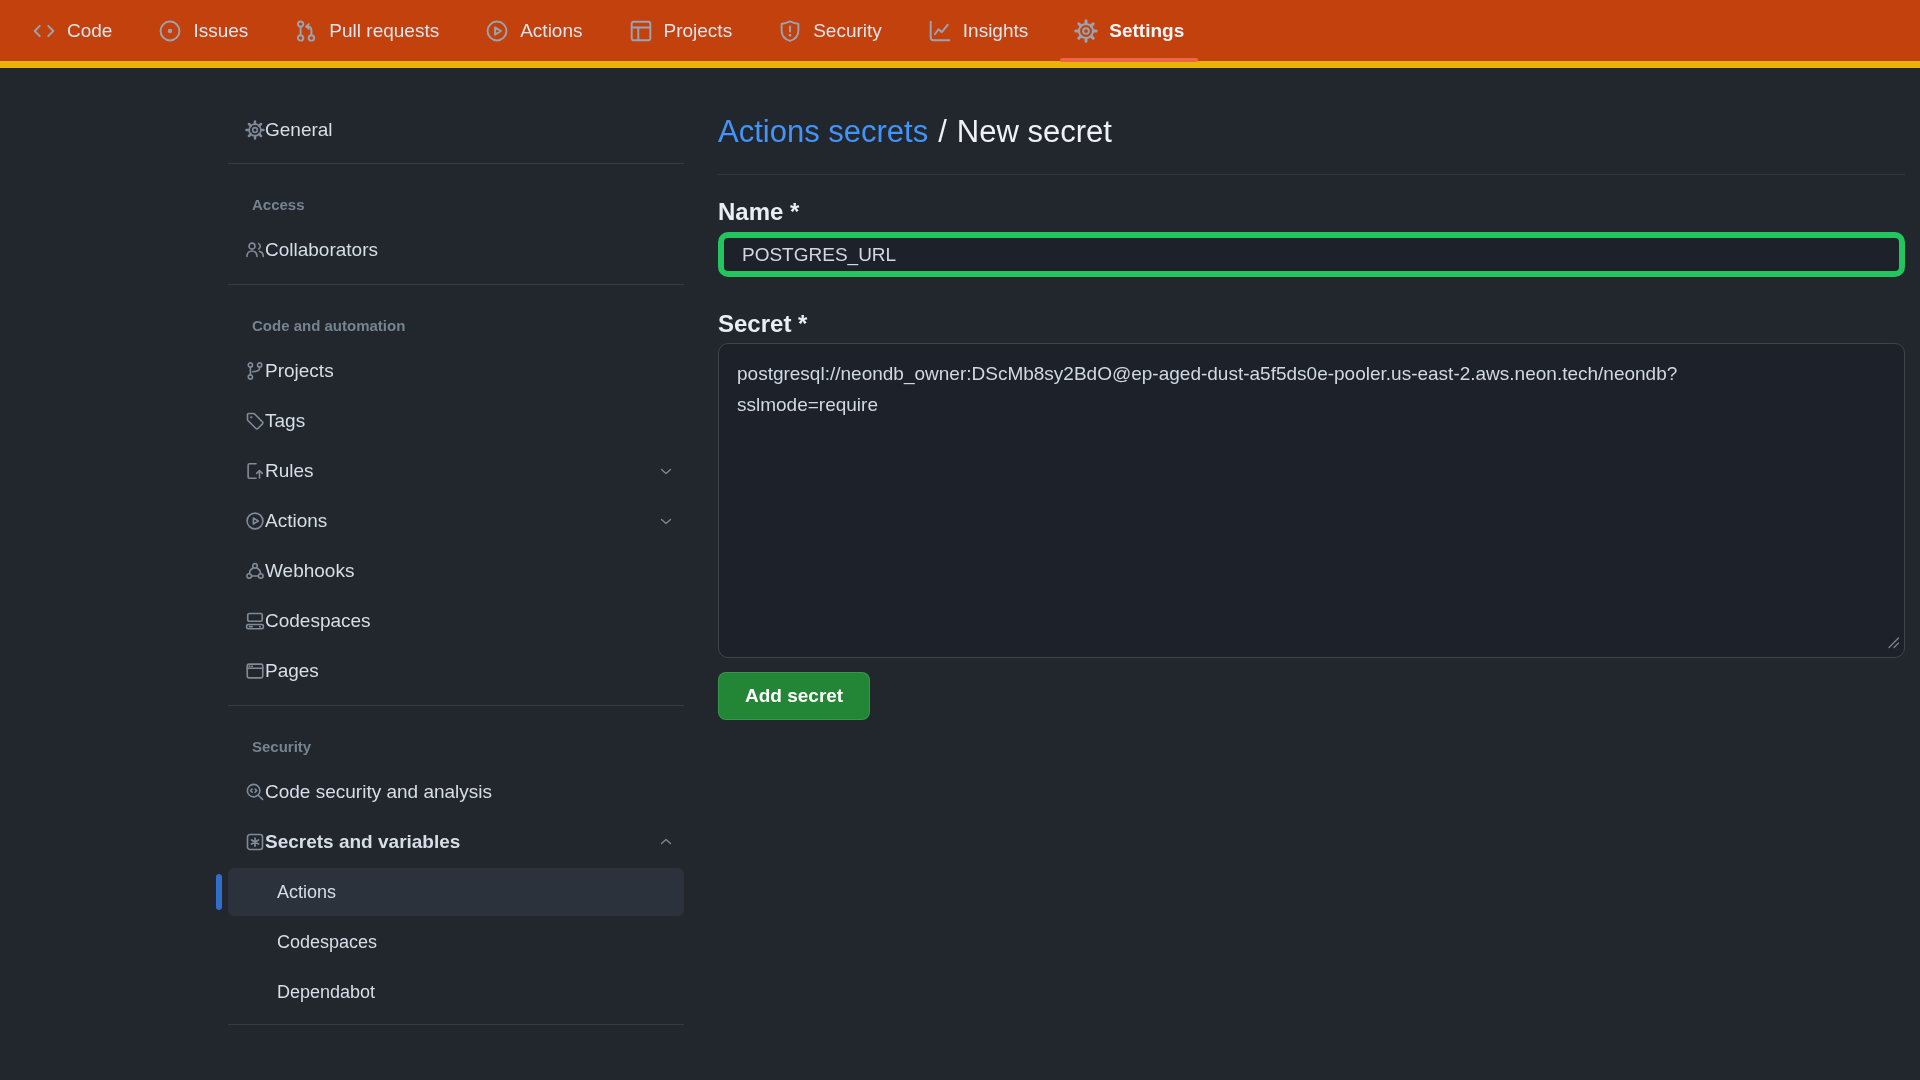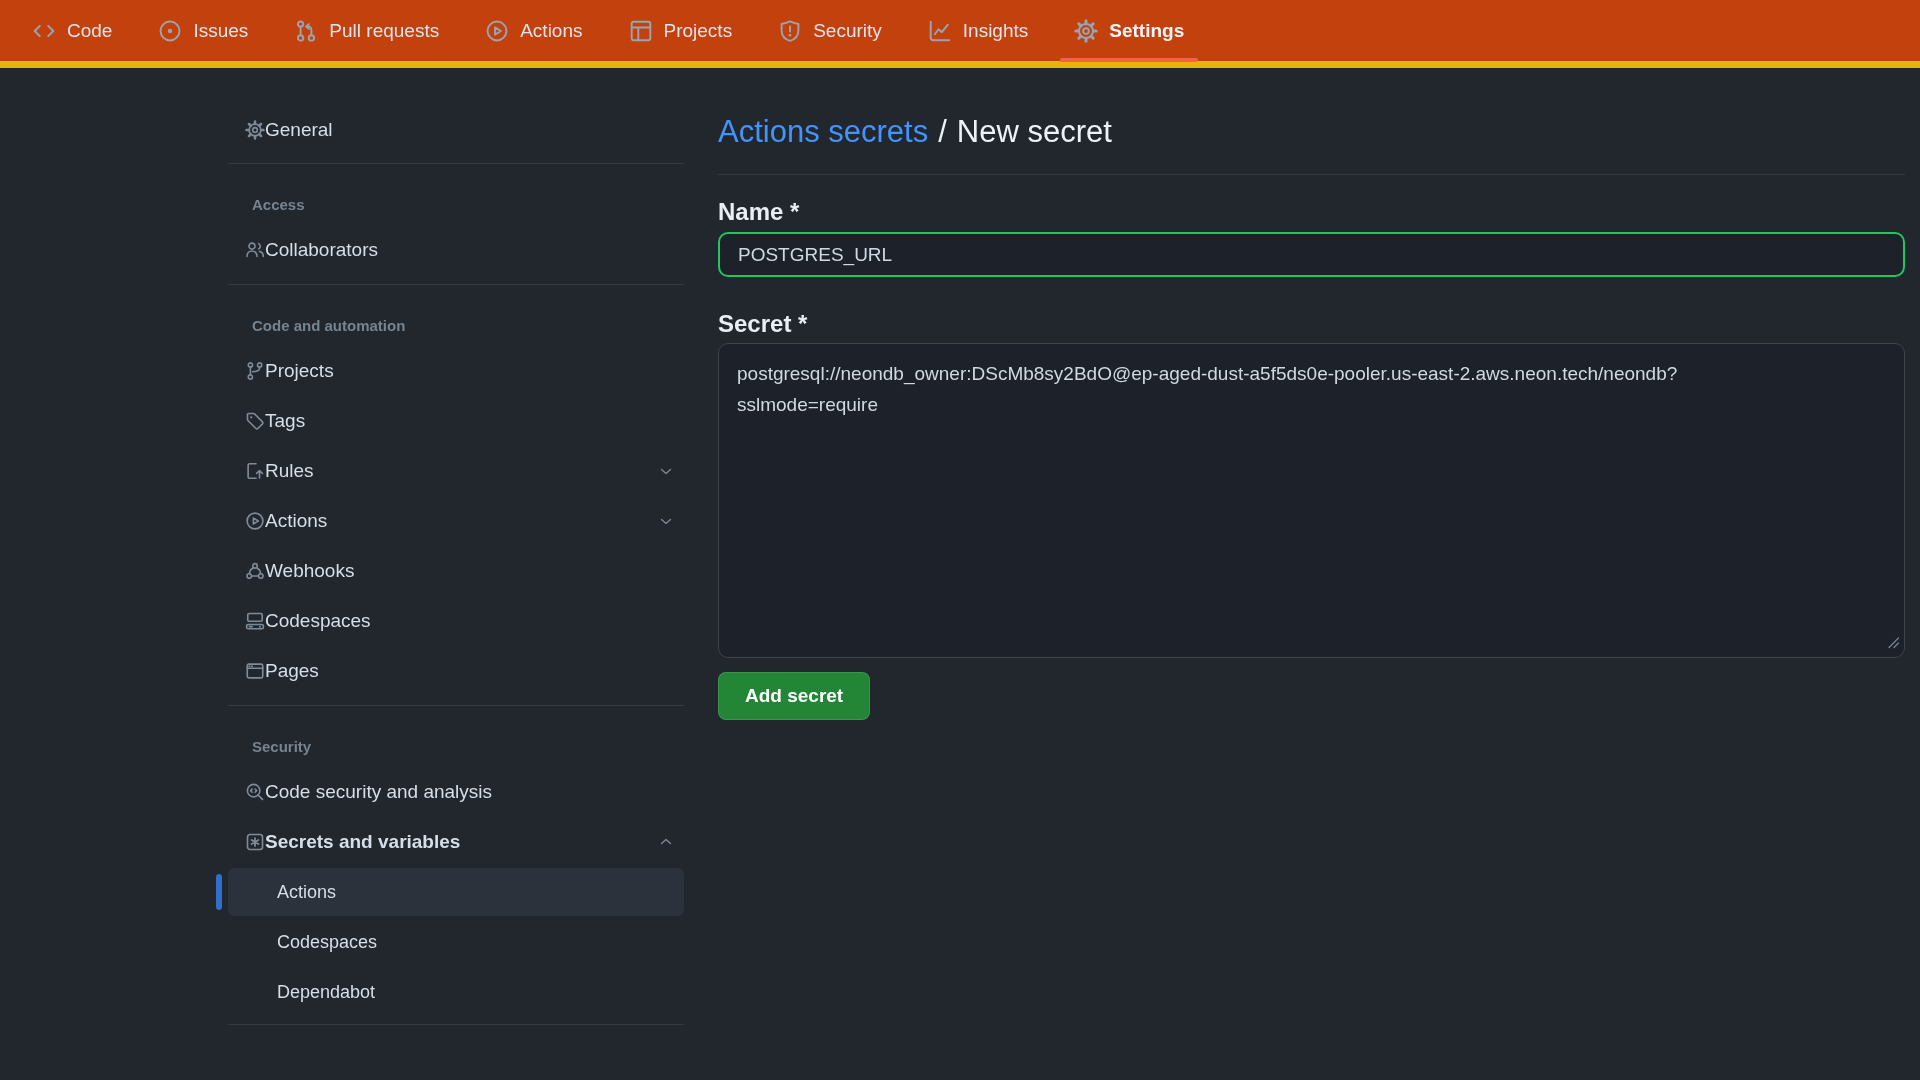--- a/index.html
+++ b/index.html
@@ -62,21 +62,21 @@
   
   .content { margin-left:20px; width:1187px; }
   .page-heading { margin-top:44px; font-size:31px; font-weight:400; line-height:40px; color:#eef2f7; }
   .page-heading a { color:#4493f8; text-decoration:none; cursor:pointer; }
   .page-heading .sep { margin:0 10px; color:#eef2f7; }
   .heading-divider { border:none; border-top:1px solid #303843; margin-top:22px; }
   .field-label { margin-top:24px; font-size:24px; font-weight:700; color:#e9eef4; line-height:26px; }
   .field-label.secret { margin-top:34px; }
   .name-input {
     margin-top:7px; width:100%; height:45px; background:#1d222a;
-    border:2px solid #22c55e; border-radius:10px; padding:0 18px;
+    border:6px solid #22c55e; border-radius:10px; padding:0 18px;
     font-size:19px; color:#d0d9e2; font-family:inherit; outline:none;
   }
   .secret-wrap { position:relative; margin-top:6px; }
   .secret-input {
     display:block; width:100%; height:315px; background:#1d222a;
     border:1px solid #3d444d; border-radius:10px;
     padding:14px 217px 14px 18px; font-size:19px; line-height:31px;
     color:#d0d9e2; font-family:inherit; outline:none; resize:none; overflow:hidden;
   }
   .resize-handle { position:absolute; right:4px; bottom:4px; color:#768390; cursor:nwse-resize; }

